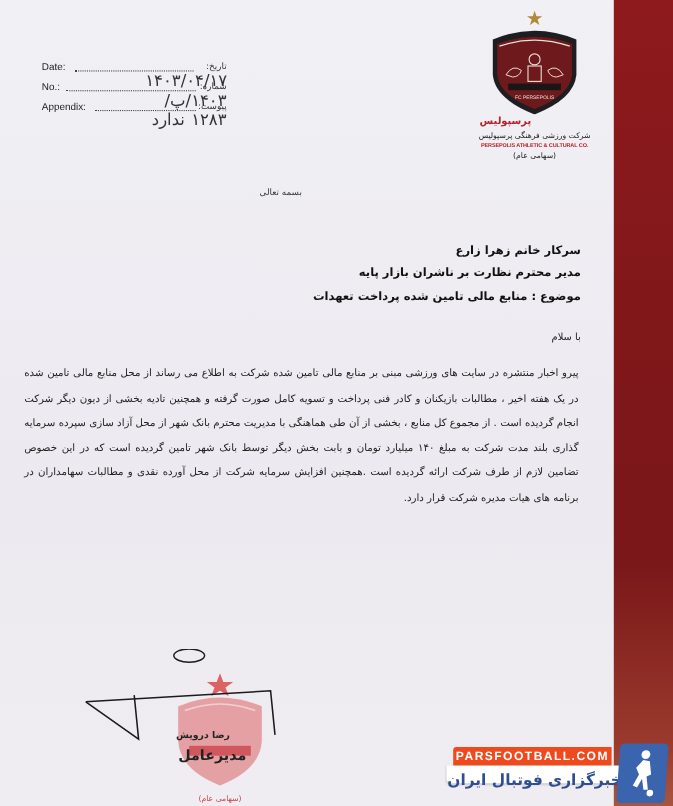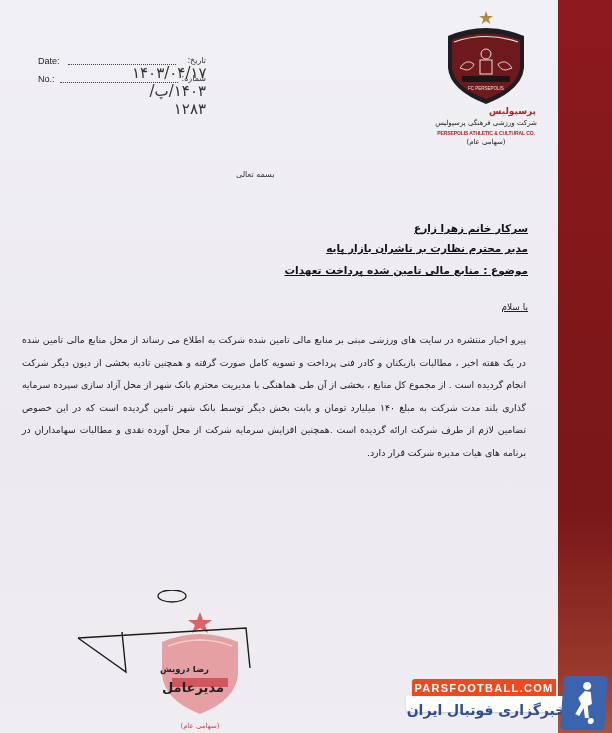--- a/index.html
+++ b/index.html
@@ -23,28 +23,28 @@
   .meta-en { position: absolute; left: 0; top: 0; font-family: "Liberation Sans", sans-serif; font-size: 9px; color: #222; }
   .meta-dots { position: absolute; top: 6px; border-bottom: 1px dotted #444; height: 2px; }
   .meta-fa { position: absolute; right: 0; top: 0; font-size: 8px; color: #333; direction: rtl; }
   .meta-val { position: absolute; left: 94px; top: 8px; font-size: 15px; color: #333; direction: rtl; }
   .meta-val.center { left: 100px; }
 
   
   .logo { position: absolute; left: 436px; top: 2px; width: 100px; height: 150px; }
   .logo-star { position: absolute; left: 40px; top: 6px; width: 20px; height: 20px; color: #b08a3a; font-size: 18px; line-height: 20px; text-align: center; }
   .crest { position: absolute; left: 8px; top: 22px; width: 84px; height: 80px; }
-  .logo-fa-title { position: absolute; left: 0; top: 104px; width: 100px; text-align: right; color: #b5202a; font-size: 9px; font-weight: bold; direction: rtl; }
+  .logo-fa-title { position: absolute; left: 0; top: 104px; width: 100px; text-align: left; color: #b5202a; font-size: 9px; font-weight: bold; direction: rtl; }
   .logo-fa-sub { position: absolute; left: -10px; top: 117px; width: 120px; text-align: center; color: #222; font-size: 7px; direction: rtl; }
   .logo-en { position: absolute; left: -12px; top: 128px; width: 124px; text-align: center; color: #b5202a; font-size: 5px; font-weight: bold; font-family: "Liberation Sans", sans-serif; letter-spacing: -0.1px; }
   .logo-fa-type { position: absolute; left: 0; top: 136px; width: 100px; text-align: center; color: #222; font-size: 7px; direction: rtl; }
 
   .bismillah { position: absolute; left: 236px; top: 170px; font-size: 8px; color: #333; direction: rtl; }
 
-  .rtl-block { position: absolute; direction: rtl; text-align: right; text-decoration: underline; }
+  .rtl-block { position: absolute; direction: rtl; text-align: right; }
   .addressee { right: 84px; top: 222px; font-size: 10.5px; font-weight: bold; color: #111; }
   .title-line { right: 84px; top: 242px; font-size: 10.5px; font-weight: bold; color: #111; }
   .subject { right: 84px; top: 264px; font-size: 10.5px; font-weight: bold; color: #111; }
   .greeting { right: 84px; top: 302px; font-size: 9px; color: #222; }
   .body-text {
     position: absolute; left: 22px; width: 504px; top: 329px;
     direction: rtl; text-align: justify; text-align-last: right;
     font-size: 9.3px; line-height: 22.5px; color: #222;
   }
   .body-text p { margin: 0; }
@@ -85,20 +85,26 @@
       <span class="meta-en">Date:</span>
       <span class="meta-dots" style="left:30px; width:108px;"></span>
       <span class="meta-fa">تاریخ:</span>
       <span class="meta-val">۱۴۰۳/۰۴/۱۷</span>
     </div>
     <div class="meta-row">
       <span class="meta-en">No.:</span>
       <span class="meta-dots" style="left:22px; width:118px;"></span>
       <span class="meta-fa">شماره:</span>
       <span class="meta-val">۱۴۰۳/پ/۱۲۸۳</span>
+    </div>
+    <div class="meta-row">
+      <span class="meta-en">Appendix:</span>
+      <span class="meta-dots" style="left:48px; width:92px;"></span>
+      <span class="meta-fa">پیوست:</span>
+      <span class="meta-val center">ندارد</span>
     </div>
   </div>
 
   <div class="logo">
     <div class="logo-star">★</div>
     <svg class="crest" viewBox="0 0 84 80">
       <path d="M4 12 Q42 -4 80 12 L80 44 Q78 66 42 80 Q6 66 4 44 Z" fill="#1e1d22"></path>
       <path d="M8 16 Q42 3 76 16 L76 44 Q74 63 42 75 Q10 63 8 44 Z" fill="#6e1a1d"></path>
       <path d="M10 18 Q42 7 74 18" stroke="#e9e0d6" stroke-width="1.2" fill="none"></path>
       <circle cx="42" cy="30" r="5" fill="none" stroke="#e9e0d6" stroke-width="1"></circle>

